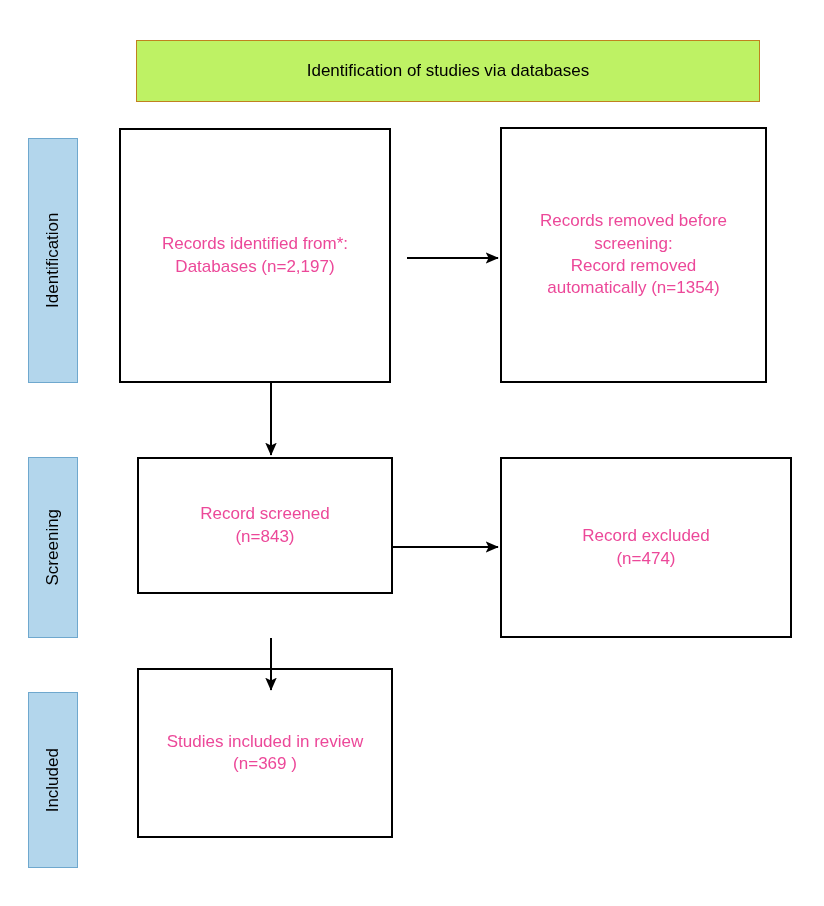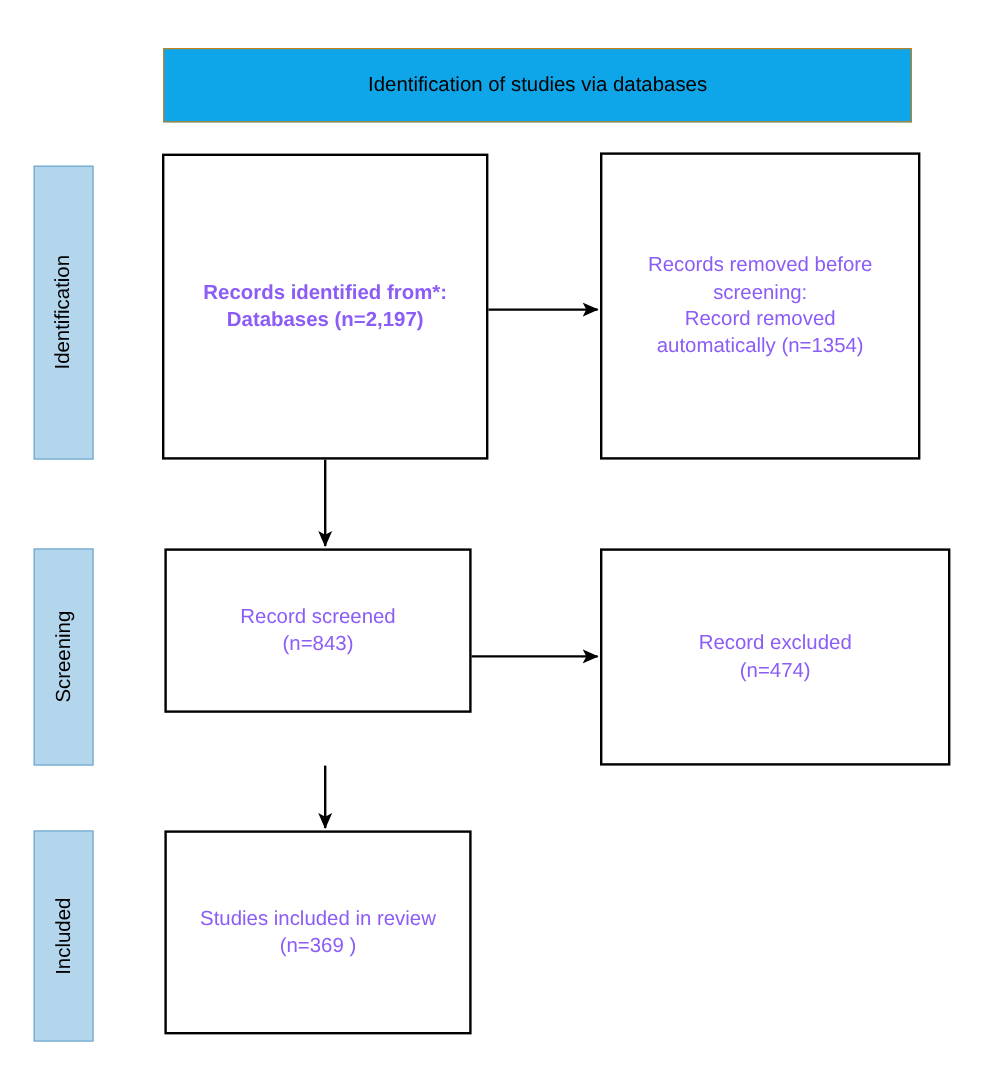--- a/index.html
+++ b/index.html
@@ -17,21 +17,21 @@
     width: 824px;
     height: 906px;
     overflow: hidden;
     background: #ffffff;
   }
 
   
   .banner {
     position: absolute;
     box-sizing: border-box;
-    background: #0ea5e9;
+    background: #bef264;
     border: 1px solid #C0811F;
     display: flex;
     align-items: center;
     justify-content: center;
   }
   .banner-label {
     font-size: 17px;
     line-height: 1.25;
     color: #000000;
     text-align: center;
@@ -66,21 +66,21 @@
     background: #ffffff;
     border: 2px solid #000000;
     display: flex;
     align-items: center;
     justify-content: center;
     padding: 4px 8px;
   }
   .node-label {
     font-size: 17px;
     line-height: 1.32;
-    color: #8b5cf6;
+    color: #ec4899;
     text-align: center;
     white-space: pre-line;
   }
 
   
   #connectors {
     position: absolute;
     left: 0;
     top: 0;
     width: 824px;
@@ -102,21 +102,21 @@
   </div>
 
   <div class="stage" style="left:28px; top:457px; width:50px; height:181px;">
     <span class="stage-label">Screening</span>
   </div>
 
   <div class="stage" style="left:28px; top:692px; width:50px; height:176px;">
     <span class="stage-label">Included</span>
   </div>
 
-  <div class="node" style="left:135px; top:128px; width:272px; height:255px;font-weight:bold;">
+  <div class="node" style="left:119px; top:128px; width:272px; height:255px;">
     <span class="node-label">Records identified from*:
 Databases (n=2,197)</span>
   </div>
 
   <div class="node" style="left:500px; top:127px; width:267px; height:256px;">
     <span class="node-label">Records removed before
 screening:
 Record removed
 automatically (n=1354)</span>
   </div>
@@ -124,21 +124,21 @@
   <div class="node" style="left:137px; top:457px; width:256px; height:137px;">
     <span class="node-label">Record screened
 (n=843)</span>
   </div>
 
   <div class="node" style="left:500px; top:457px; width:292px; height:181px;">
     <span class="node-label">Record excluded
 (n=474)</span>
   </div>
 
-  <div class="node" style="left:137px; top:692px; width:256px; height:170px;">
+  <div class="node" style="left:137px; top:668px; width:256px; height:170px;">
     <span class="node-label">Studies included in review
 (n=369 )</span>
   </div>
 
   <svg id="connectors" viewBox="0 0 824 906">
     <defs>
       <marker id="arrowhead" markerWidth="7" markerHeight="7" refX="6.2" refY="3.1" orient="auto" markerUnits="strokeWidth">
         <path d="M0,0.2 L6.6,3.1 L0,6.0 L1.5,3.1 Z" fill="#000000"></path>
       </marker>
     </defs>

